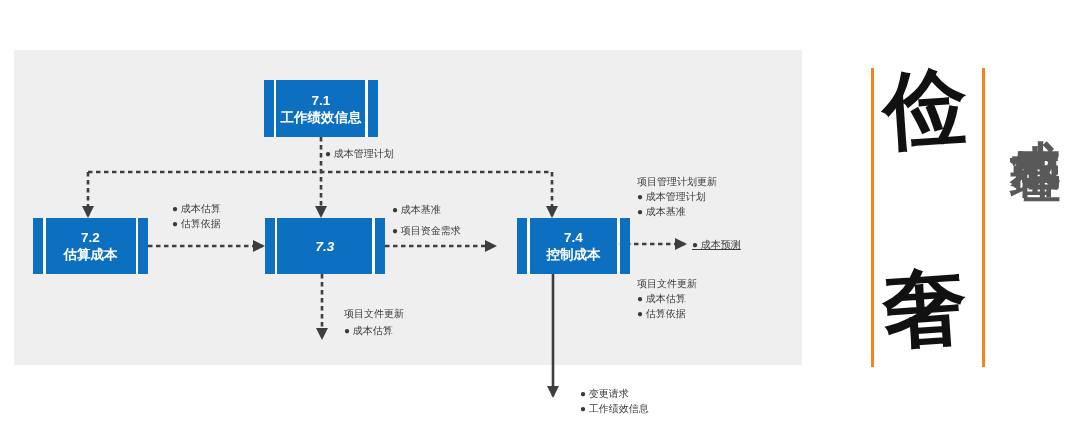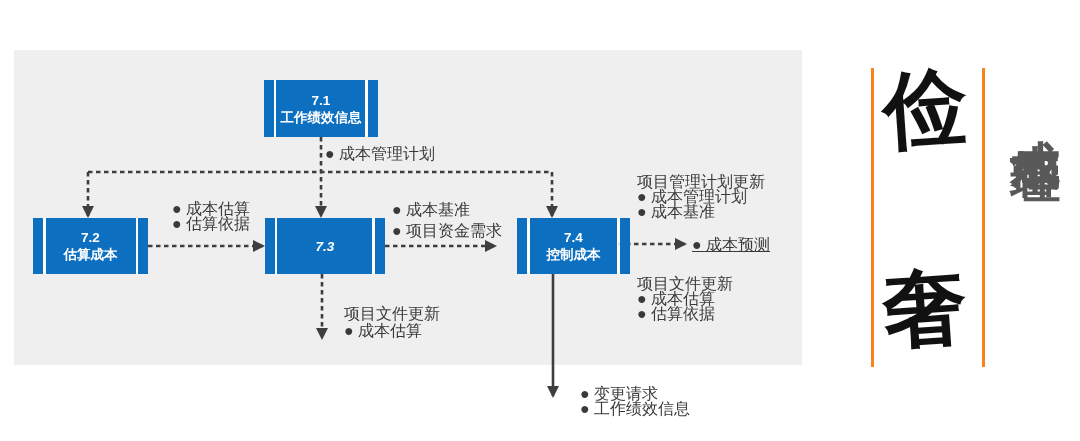--- a/index.html
+++ b/index.html
@@ -33,21 +33,21 @@
       var(--box-blue) 12.5px,var(--box-blue) calc(100% - 12.5px),
       rgba(255,255,255,.85) calc(100% - 12.5px),rgba(255,255,255,.85) calc(100% - 10px),
       var(--box-blue) calc(100% - 10px));
   }
   #box-71{left:264px;top:80px;width:114px;height:57px;}
   #box-72{left:33px;top:218px;width:115px;height:56px;}
   #box-73{left:265px;top:218px;width:120px;height:56px;font-style:italic;}
   #box-74{left:517px;top:218px;width:113px;height:56px;}
 
   
-  .lbl{position:absolute;font-size:16px;line-height:15px;color:#3a3a3a;white-space:nowrap;}
+  .lbl{position:absolute;font-size:10px;line-height:15px;color:#3a3a3a;white-space:nowrap;}
   #lbl-plan-output{left:325px;top:146px;}
   #grp-estimate-outputs{left:172px;top:201px;}
   #grp-budget-outputs{left:392px;top:199px;line-height:21px;}
   #grp-control-top{left:637px;top:174px;}
   #lbl-forecast{left:692px;top:237px;text-decoration:underline;}
   #grp-control-bottom{left:637px;top:276px;}
   #grp-budget-docs{left:344px;top:305px;line-height:17px;}
   #grp-control-down{left:580px;top:386px;}
 
   

